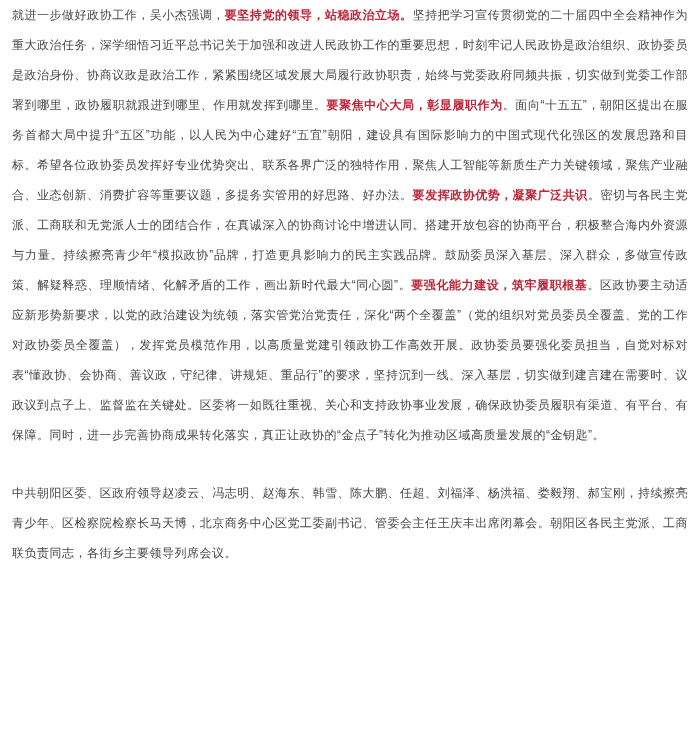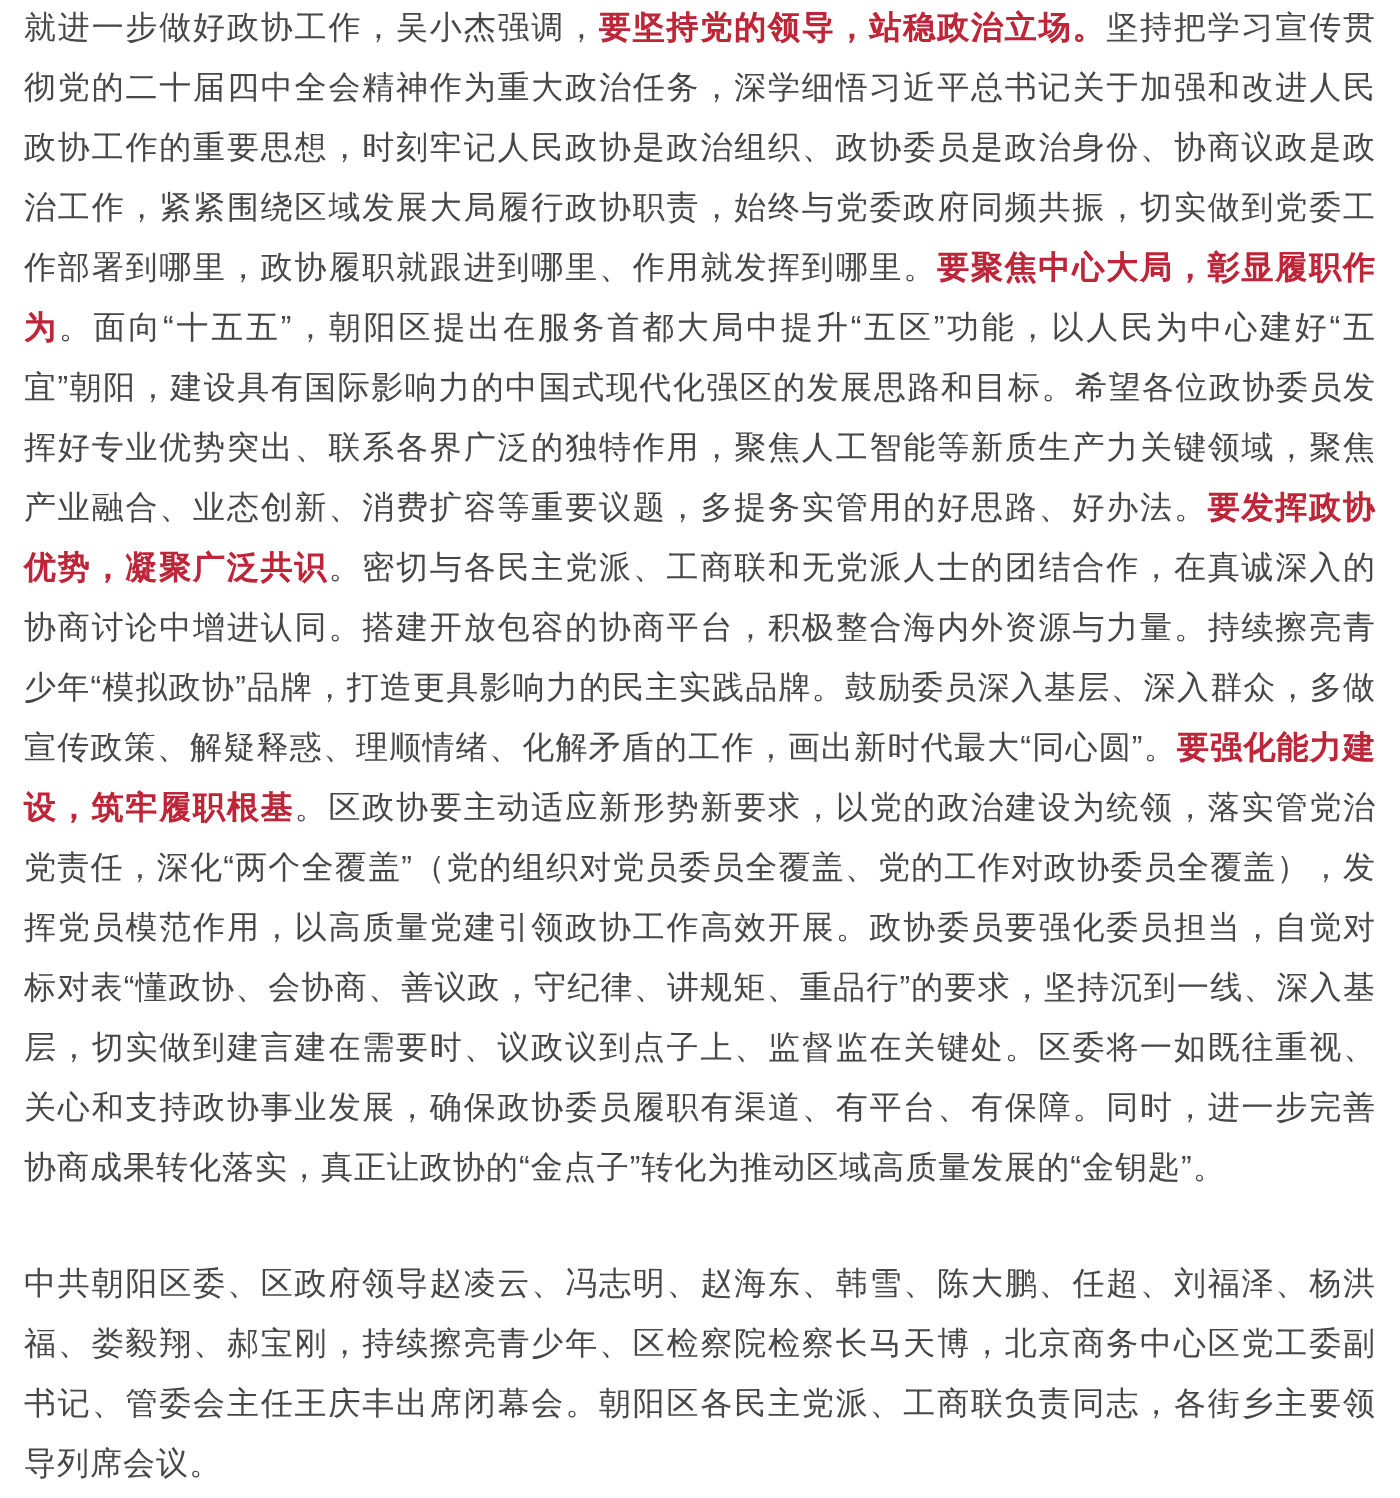--- a/index.html
+++ b/index.html
@@ -10,21 +10,21 @@
   .page {
     width: 700px;
     min-height: 749px;
     box-sizing: border-box;
     background: var(--page-bg, #ffffff);
     padding: 0 12px 6px 12px;
     overflow: hidden;
   }
   .article {
     font-family: "Liberation Sans", "DejaVu Sans", sans-serif;
-    font-size: 16px;
+    font-size: 12px;
     line-height: 30px;
     letter-spacing: 0.5px;
     color: var(--text-color, #474747);
     text-align: justify;
     text-justify: inter-ideograph;
   }
   .para {
     margin: 0 0 28px 0;
   }
   .para:last-child {

